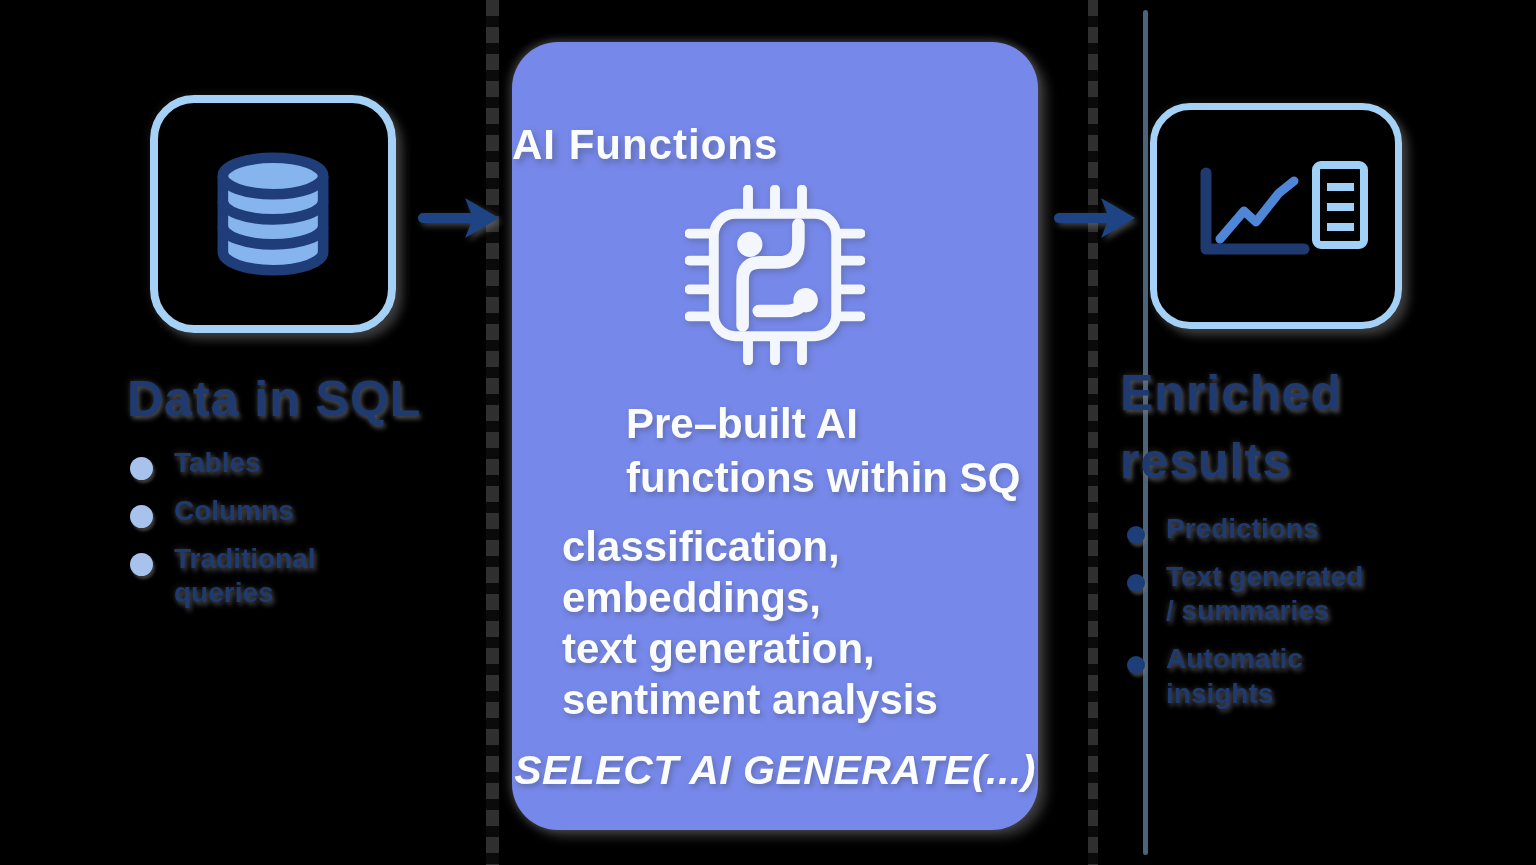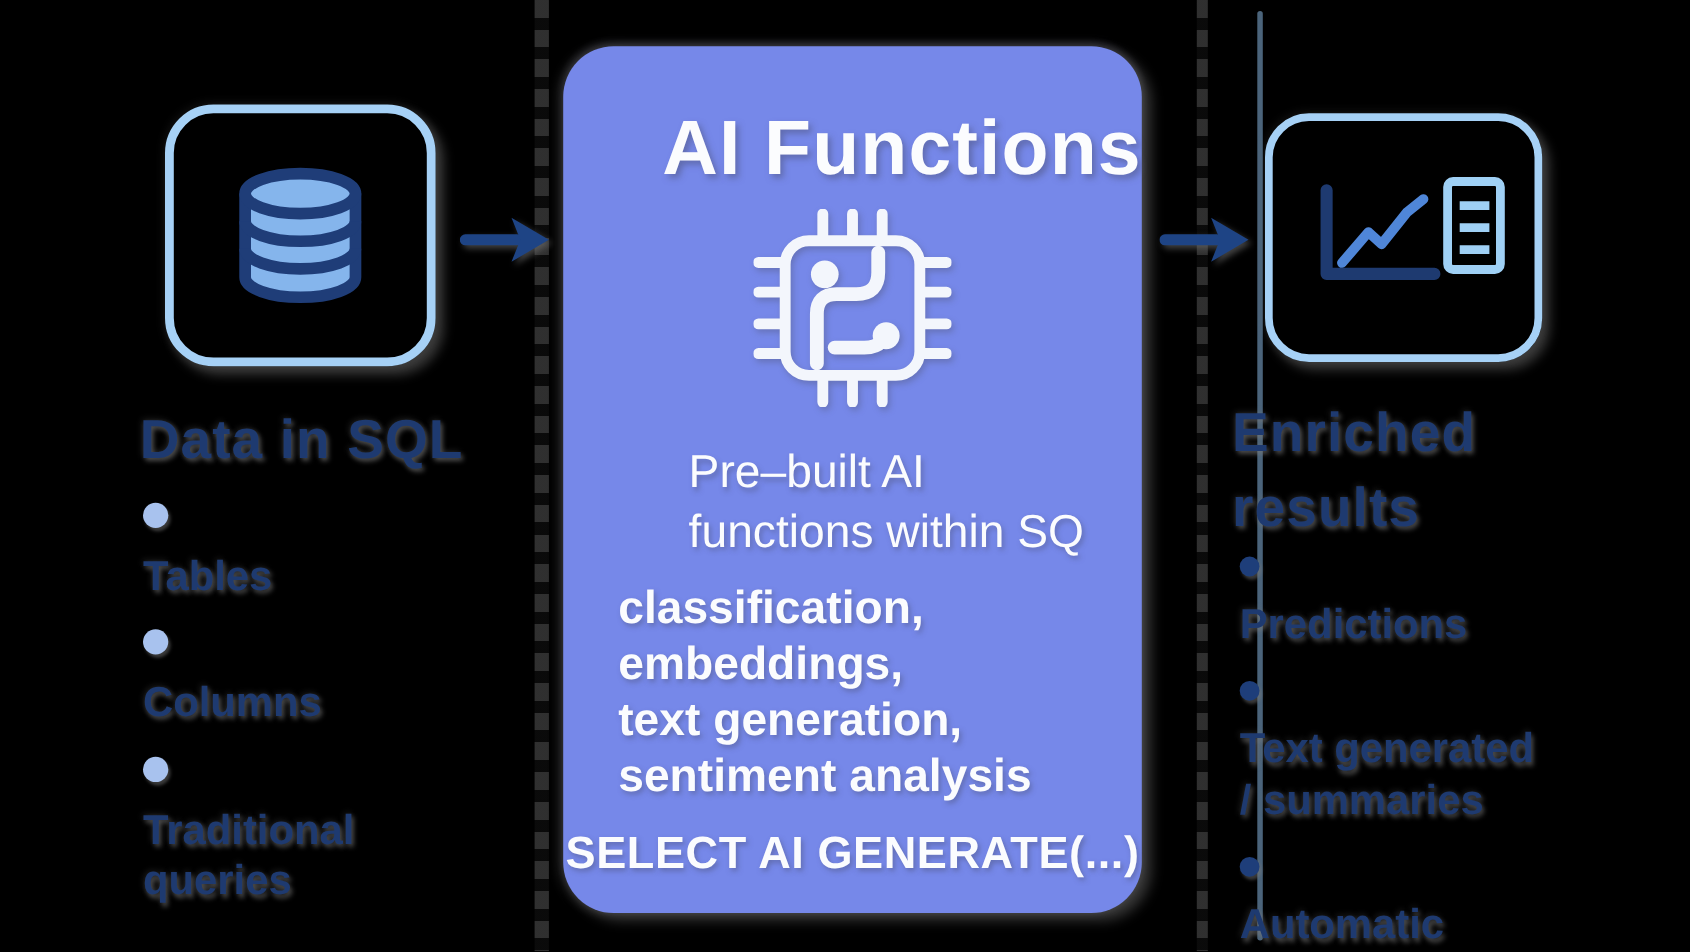--- a/index.html
+++ b/index.html
@@ -26,55 +26,55 @@
   .navy-text{
     color:#1e3a70;font-weight:700;
     text-shadow:2px 3px 5px rgba(122,122,122,.6),-1px -1px 6px rgba(122,122,122,.28);
   }
   .side-title{position:absolute;margin:0;font-size:50px;letter-spacing:1px;line-height:1.35;}
   .left-title{left:127px;top:366px;width:330px;}
   .right-title{left:1120px;top:360px;width:310px;white-space:pre-line;}
 
   .bullet-list{position:absolute;list-style:none;margin:0;padding:0;}
   .left-list{left:130px;top:446px;width:320px;}
-  .right-list{left:1127px;top:492px;width:395px;}
+  .right-list{left:1127px;top:512px;width:395px;}
   .bullet-list li{
     display:flex;gap:21px;margin-bottom:14px;
-    font-size:38px;line-height:1.22;align-items:flex-start;flex-direction:column;
+    font-size:28px;line-height:1.22;align-items:flex-start;
   }
   .bullet-list li .li-text{white-space:pre-line;}
   .bullet{flex:0 0 auto;border-radius:50%;box-shadow:2px 3px 3px rgba(118,118,118,.5);}
   .bullet.light{width:23px;height:23px;background:#a8c2ee;margin-top:11px;}
   .bullet.dark{width:18px;height:18px;background:#1e3e7a;margin-top:14px;}
 
   .arrow{position:absolute;filter:drop-shadow(3px 3px 3px rgba(120,120,120,.55));}
   .arrow-1{left:418px;top:192px;}
   .arrow-2{left:1054px;top:192px;}
 
   
   .panel{
     position:absolute;left:512px;top:42px;width:526px;height:788px;
     background:#7688e9;border-radius:46px;color:#fbfcfe;
     box-shadow:8px 6px 12px rgba(112,112,112,.5),-4px 0 10px rgba(112,112,112,.3),0 -3px 8px rgba(60,60,70,.6);
   }
   .panel-title{
-    margin:52px 0 0;text-align:right;font-size:70px;font-weight:700;letter-spacing:1px;
+    margin:79px 0 0;text-align:left;font-size:42px;font-weight:700;letter-spacing:1px;
     text-shadow:3px 4px 6px rgba(78,84,125,.55);
   }
   .chip-wrap{display:flex;justify-content:center;margin-top:16px;}
   .chip-wrap svg{filter:drop-shadow(2px 3px 3px rgba(82,88,128,.45));}
   .panel p{text-shadow:2px 3px 5px rgba(78,84,125,.5);}
   .panel-desc{
-    margin:32px 0 0 114px;font-size:42px;font-weight:400;line-height:1.28;white-space:pre-line;
+    margin:32px 0 0 114px;font-size:42px;font-weight:700;line-height:1.28;white-space:pre-line;
   }
   .panel-caps{
     margin:16px 0 0 50px;font-size:42px;font-weight:700;line-height:1.22;white-space:pre-line;
   }
   .panel-code{
-    margin:22px 0 0;text-align:center;font-size:41px;font-weight:700;letter-spacing:.5px;
+    margin:22px 0 0;text-align:center;font-size:41px;font-weight:700;letter-spacing:.5px;font-style:italic;
   }
 </style>
 </head>
 <body>
 
 <div class="canvas">
 
   <div class="stripe gray stripe-a"></div>
   <div class="stripe gray stripe-b"></div>
   <div class="stripe-blue"></div>

